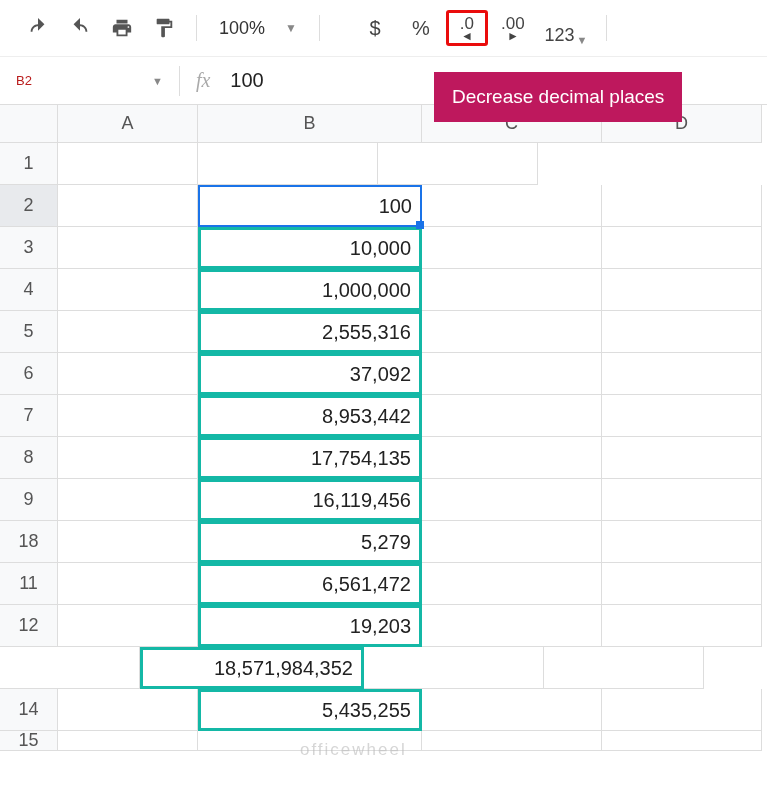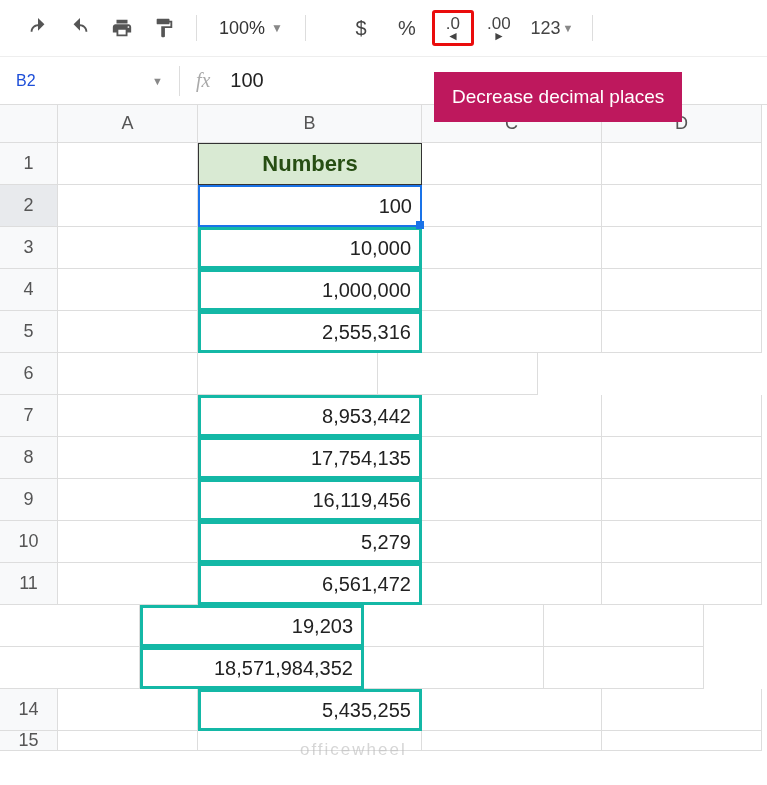--- a/index.html
+++ b/index.html
@@ -36,21 +36,21 @@
     }
     .toolbar-sep {
       width: 1px;
       height: 26px;
       background: #ddd;
       margin: 0 8px;
     }
     .zoom-select {
       display: flex;
       align-items: center;
-      gap: 6px;
+      gap: 20px;
       padding: 0 8px;
       height: 36px;
       cursor: pointer;
       color: #333;
       font-size: 18px;
       text-align: right;
     }
     .zoom-select .arrow {
       font-size: 12px;
       color: #888;
@@ -72,42 +72,43 @@
       color: #444;
       border-radius: 3px;
       position: relative;
     }
     .highlighted {
       border: 3px solid #ea0c0c;
     }
     .fmt-123 {
       width: 56px;
       font-size: 18px;
+      align-items: flex-end;
     }
     .tooltip {
       position: absolute;
       background: #be185d;
       color: #fff;
       font-size: 19px;
       padding: 14px 18px;
       border-radius: 0;
       white-space: nowrap;
       z-index: 100;
     }
     .formula-bar {
       display: flex;
       align-items: center;
       height: 48px;
       padding: 0 0 0 12px;
       border-top: 1px solid #eee;
     }
     .name-box {
       width: 110px;
-      font-size: 16px;
-      color: #1d4ed8;
+      font-size: 13px;
+      color: #b91c1c;
       padding-left: 4px;
     }
     .name-arrow {
       font-size: 11px;
       color: #888;
       margin-left: 30px;
     }
     .fx-sep {
       width: 1px;
       height: 30px;
@@ -306,21 +307,20 @@
       <div class="corner-box"></div>
       <div class="col-header col-A">A</div>
       <div class="col-header col-B">B</div>
       <div class="col-header col-C">C</div>
       <div class="col-header col-D">D</div>
     </div>
 
     <div class="row">
       <div class="row-header">1</div>
       <div class="cell col-A"></div>
-      <div class="cell col-B header-cell">Numbers</div>
       <div class="cell col-C"></div>
       <div class="cell col-D"></div>
     </div>
 
     <div class="row">
       <div class="row-header selected">2</div>
       <div class="cell col-A"></div>
       <div class="cell col-B data-cell selected-cell">
         <span>100</span>
         <div class="sel-handle"></div>
@@ -346,20 +346,21 @@
     <div class="row">
       <div class="row-header">5</div>
       <div class="cell col-A"></div>
       <div class="cell col-B data-cell">2,555,316</div>
       <div class="cell col-C"></div>
       <div class="cell col-D"></div>
     </div>
     <div class="row">
       <div class="row-header">6</div>
       <div class="cell col-A"></div>
+      <div class="cell col-B data-cell">37,092</div>
       <div class="cell col-C"></div>
       <div class="cell col-D"></div>
     </div>
     <div class="row">
       <div class="row-header">7</div>
       <div class="cell col-A"></div>
       <div class="cell col-B data-cell">8,953,442</div>
       <div class="cell col-C"></div>
       <div class="cell col-D"></div>
     </div>
@@ -371,34 +372,35 @@
       <div class="cell col-D"></div>
     </div>
     <div class="row">
       <div class="row-header">9</div>
       <div class="cell col-A"></div>
       <div class="cell col-B data-cell">16,119,456</div>
       <div class="cell col-C"></div>
       <div class="cell col-D"></div>
     </div>
     <div class="row">
-      <div class="row-header">10</div>
+      <div class="row-header">18</div>
       <div class="cell col-A"></div>
       <div class="cell col-B data-cell">5,279</div>
       <div class="cell col-C"></div>
       <div class="cell col-D"></div>
     </div>
     <div class="row">
       <div class="row-header">11</div>
       <div class="cell col-A"></div>
       <div class="cell col-B data-cell">6,561,472</div>
       <div class="cell col-C"></div>
       <div class="cell col-D"></div>
     </div>
     <div class="row">
+      <div class="row-header">12</div>
       <div class="cell col-A"></div>
       <div class="cell col-B data-cell">19,203</div>
       <div class="cell col-C"></div>
       <div class="cell col-D"></div>
     </div>
     <div class="row">
       <div class="cell col-A"></div>
       <div class="cell col-B data-cell">18,571,984,352</div>
       <div class="cell col-C"></div>
       <div class="cell col-D"></div>

